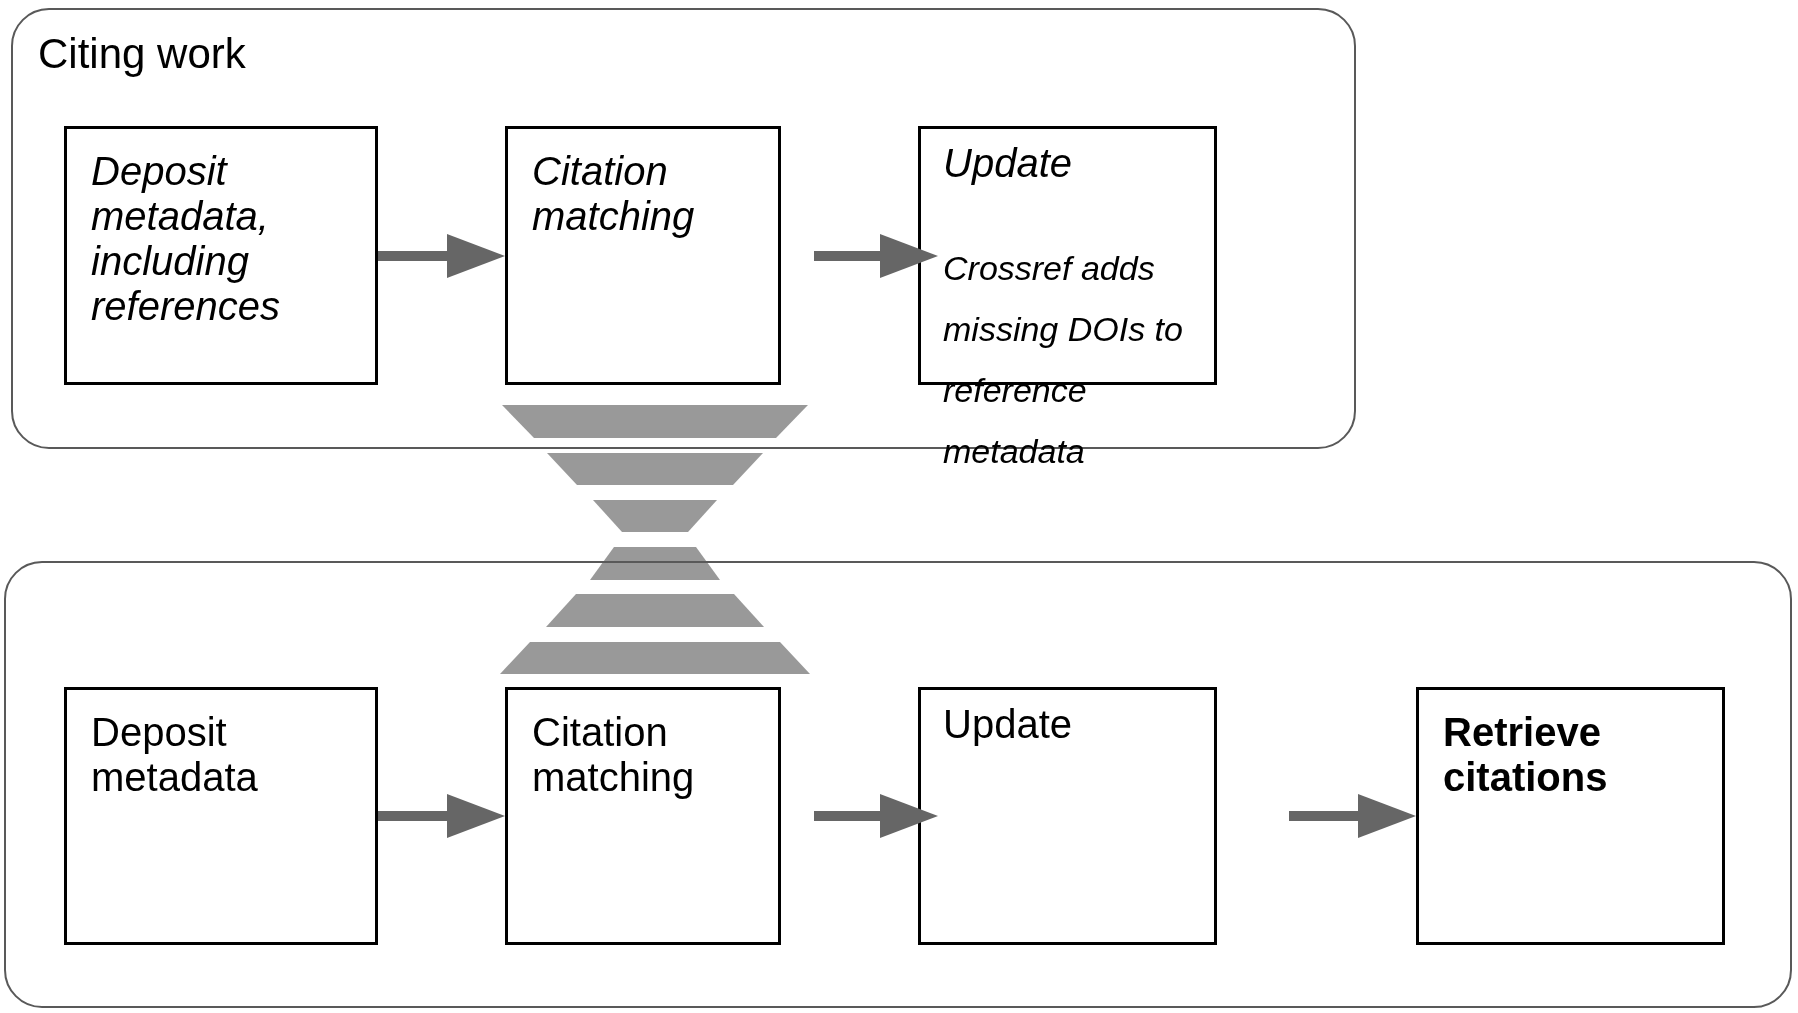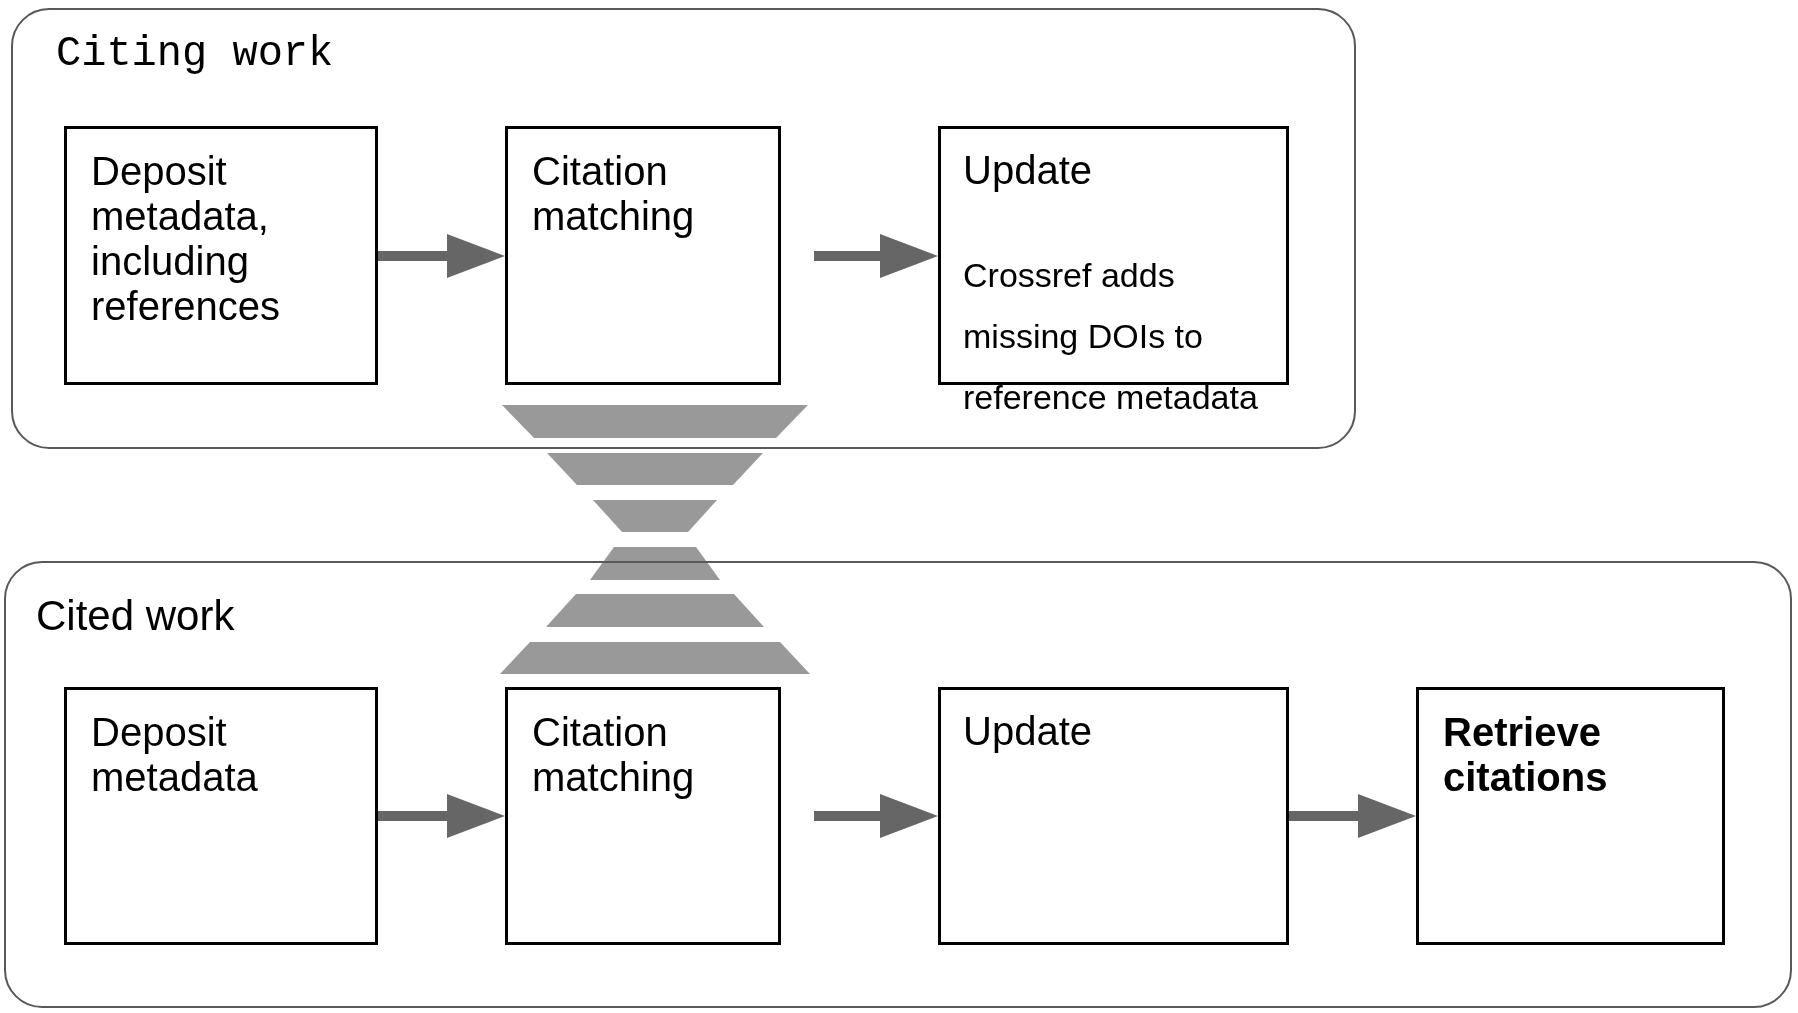--- a/index.html
+++ b/index.html
@@ -29,35 +29,35 @@
   }
   .container.citing { left: 11px; top: 8px;   width: 1345px; height: 441px; }
   .container.cited  { left: 4px;  top: 561px; width: 1788px; height: 447px; }
   .group-label {
     position: absolute;
     font-size: 42px;
     line-height: 48px;
     white-space: nowrap;
     z-index: 3;
   }
-  .group-label.citing { left: 56px; top: 30px; font-family: Liberation Mono, monospace; }
+  .group-label.citing { left: 38px; top: 30px; }
   .group-label.cited  { left: 36px; top: 592px; }
   .box {
     position: absolute;
     background: #ffffff;
     border: 3px solid var(--box-border);
     padding: 20px 24px;
     z-index: 3;
     font-size: 40px;
     line-height: 45px;
   }
-  .row-top .box { top: 126px; height: 259px; }
+  .row-top .box { top: 126px; height: 259px; font-style: italic; }
   .box.b-deposit  { left: 64px;   width: 314px; }
   .box.b-matching { left: 505px;  width: 276px; }
-  .box.b-update   { left: 938px;  width: 351px; padding: 19px 12px 20px 22px; }
+  .box.b-update   { left: 918px;  width: 299px; padding: 12px 12px 20px 22px; }
   .box.b-retrieve { left: 1416px; width: 309px; font-weight: bold; }
   .box .heading { font-size: 40px; line-height: 45px; }
   .box .body    { font-size: 34px; line-height: 61px; margin-top: 52px; }
   .arrow {
     position: absolute;
     height: 44px;
     z-index: 3;
   }
   .arrow .shaft {
     position: absolute;
@@ -114,21 +114,20 @@
   <div class="arrow" style="left:378px; top:234px; width:127px;">
     <span class="shaft"></span>
     <span class="head"></span>
   </div>
   <div class="arrow" style="left:814px; top:234px; width:124px;">
     <span class="shaft"></span>
     <span class="head"></span>
   </div>
 
   <div class="container cited"></div>
-  <div class="group-label cited">Cited work</div>
 
   <div class="row-bottom">
     <div class="box b-deposit" style="top:687px; height:258px;">
       <div>Deposit metadata</div>
     </div>
     <div class="box b-matching" style="top:687px; height:258px;">
       <div>Citation matching</div>
     </div>
     <div class="box b-update" style="top:687px; height:258px;">
       <div class="heading">Update</div>

